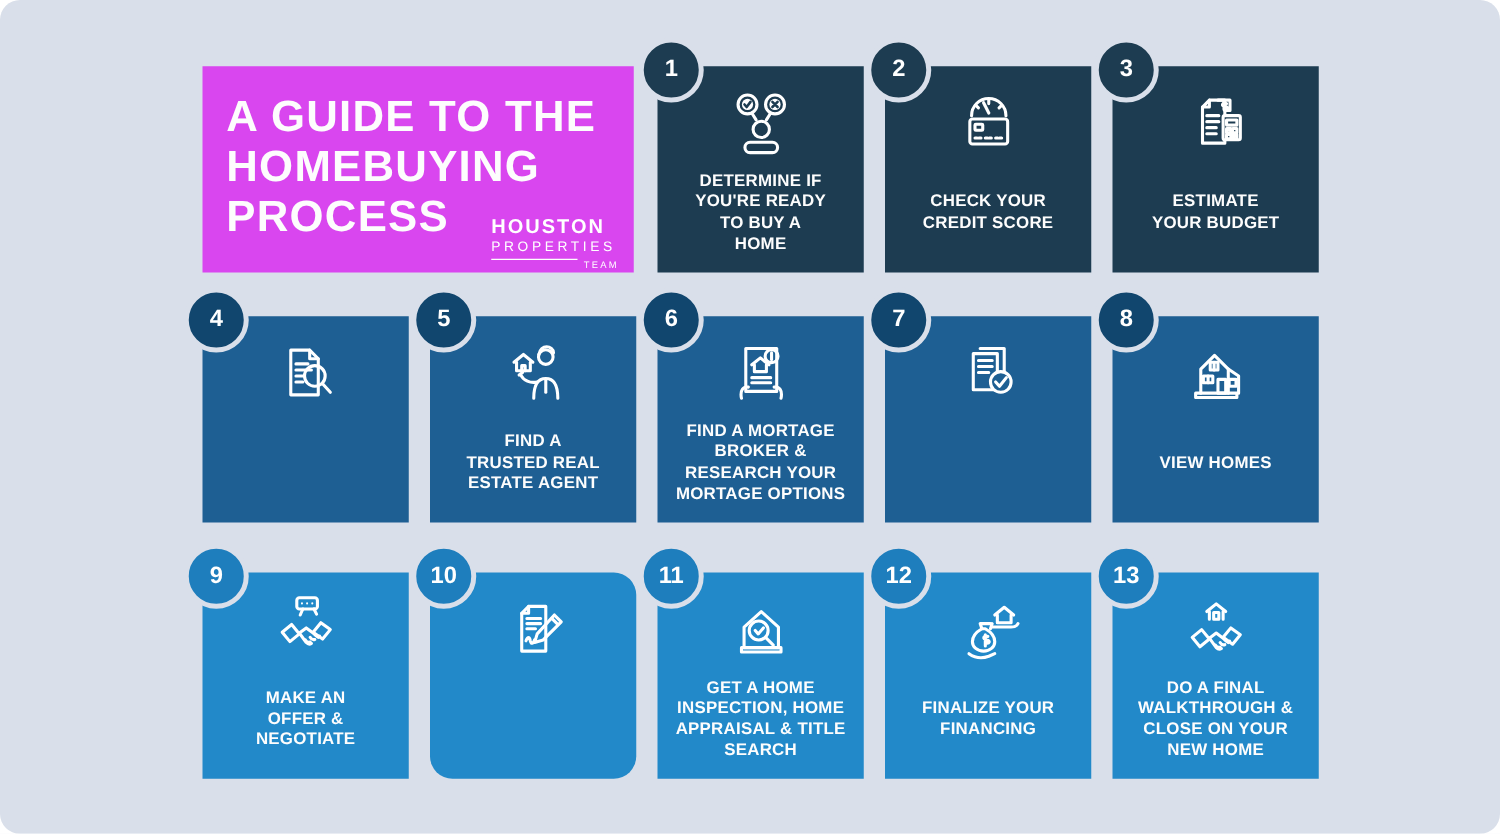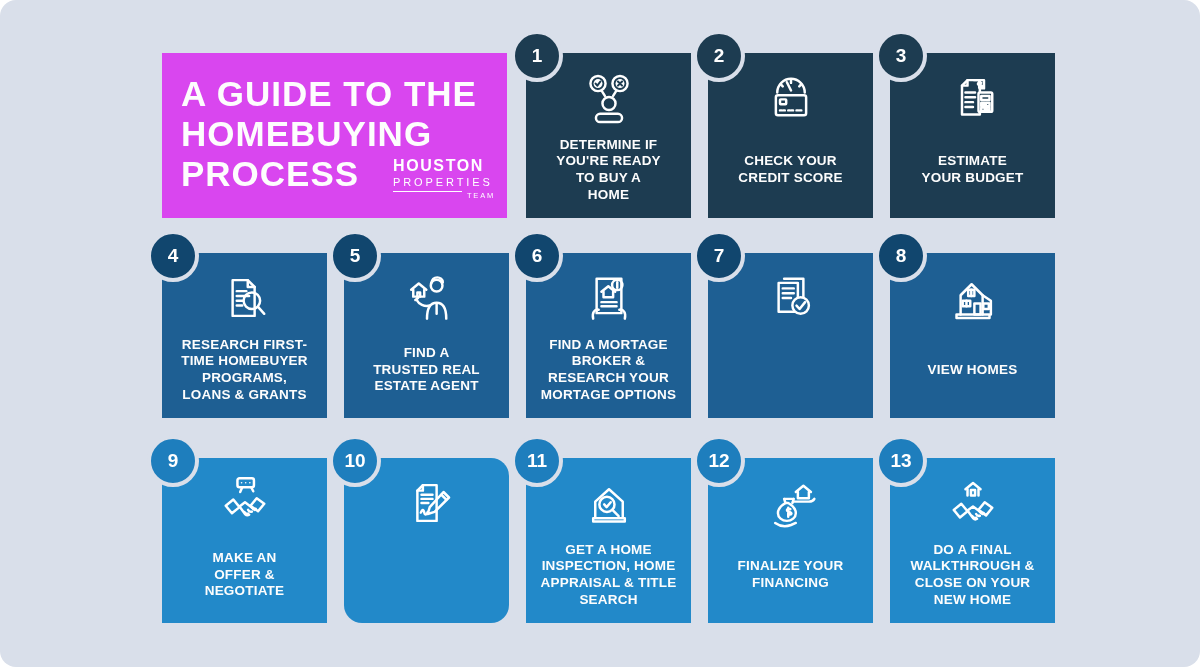--- a/index.html
+++ b/index.html
@@ -11,21 +11,21 @@
   
   .title-card{
     position:absolute; left:162px; top:53px; width:345px; height:165px;
     background:#d946ef; color:#fff;
   }
   .title-card h1{
     margin:0; padding:21px 0 0 19px;
     font-size:35px; line-height:1.14; font-weight:700;
     letter-spacing:1px; white-space:pre-line; color:#fdfdfd;
   }
-  .brand{ position:absolute; right:12px; bottom:18px; width:102px; color:#fff; }
+  .brand{ position:absolute; right:12px; bottom:2px; width:102px; color:#fff; }
   .brand .b1{ font-size:16px; font-weight:700; letter-spacing:1.6px; }
   .brand .b2{ font-size:11px; font-weight:400; letter-spacing:2.9px; margin-top:1px; }
   .brand .b3{ display:flex; gap:5px; margin-top:3px; }
   .brand .rule{ flex:1; height:1px; background:#fff; }
   .brand .b3 span:last-child{ font-size:7.5px; letter-spacing:1.8px; font-weight:400; }
   
   .card{
     position:absolute; width:165px; height:165px;
     background:var(--card); color:#fff;
     display:flex; flex-direction:column; align-items:center;
@@ -128,24 +128,20 @@
         <div class="badge">4</div>
         <div class="icon-box">
           <svg viewBox="0 0 96 96" width="66" height="66" fill="none" stroke="#fff" stroke-width="3.6" stroke-linecap="round" stroke-linejoin="round">
             <path d="M30 22 h22 l10 10 v42 h-32 z"></path>
             <path d="M52 22 v10 h10"></path>
             <path d="M36 38 h14 M36 45 h18 M36 52 h9 M36 59 h8"></path>
             <circle cx="58" cy="52" r="12"></circle>
             <path d="M67 61 l9 10"></path>
           </svg>
         </div>
-        <div class="label">RESEARCH FIRST-
-TIME HOMEBUYER
-PROGRAMS,
-LOANS &amp; GRANTS</div>
       </section>
       <section class="card" style="left: 344px; top: 253px; --card: #1e5f93; --badge: #11466e;">
         <div class="badge">5</div>
         <div class="icon-box">
           <svg viewBox="0 0 96 96" width="66" height="66" fill="none" stroke="#fff" stroke-width="3.6" stroke-linecap="round" stroke-linejoin="round">
             <path d="M25 36 l11-9 11 9"></path>
             <path d="M28 36 v10 h16 v-10"></path>
             <path d="M34 46 v-6 h4 v6"></path>
             <circle cx="62" cy="30" r="8.5"></circle>
             <path d="M54 27 c1-6 5-9 9-9 4 0 8 3 8 7"></path>

